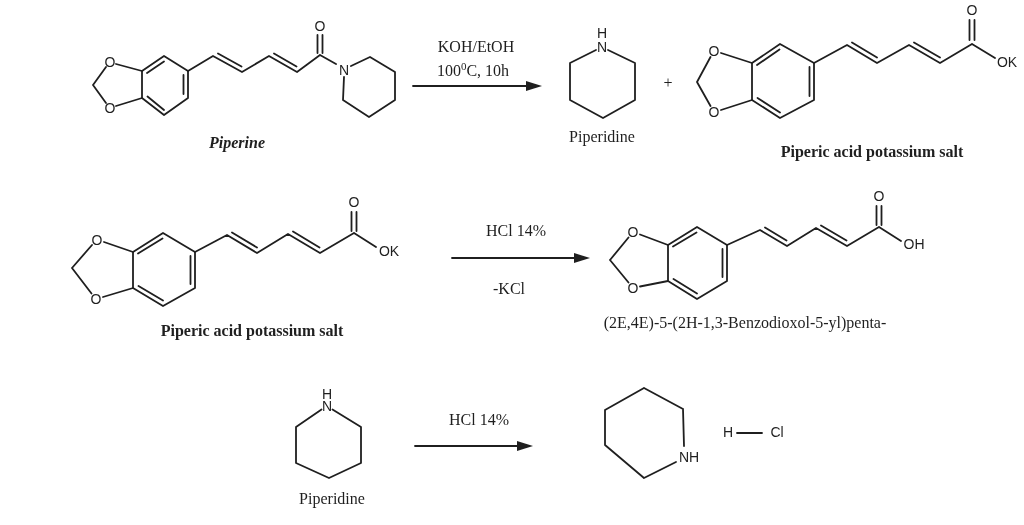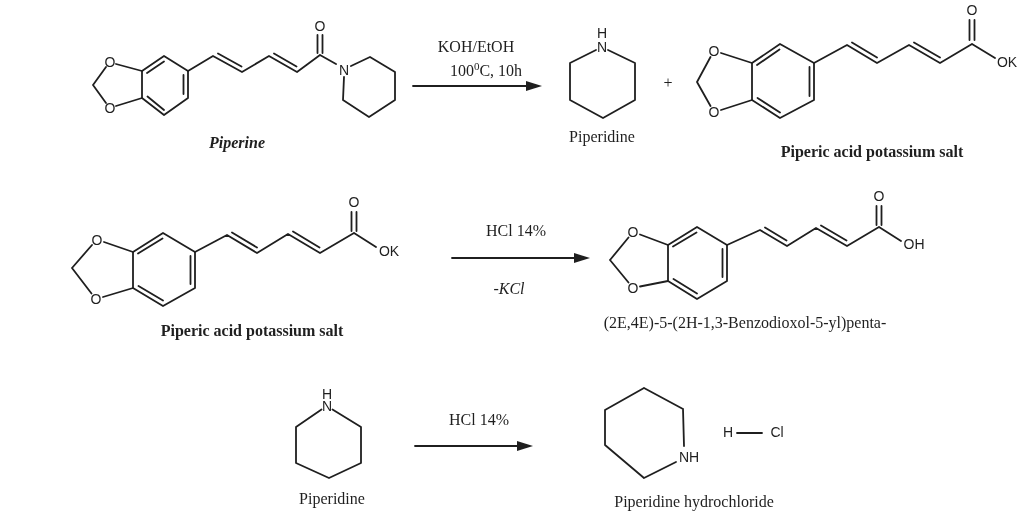--- a/index.html
+++ b/index.html
@@ -172,37 +172,36 @@
       <text class="atom" x="689" y="462">NH</text>
       <text class="atom" x="728" y="437">H</text>
       <text class="atom" x="777" y="437">Cl</text>
     </g>
   </svg>
 
   <div class="lbl bold" style="left:237px; top:134px;font-style:italic;">Piperine</div>
 
   <div class="lbl" style="left:476px; top:38px;">KOH/EtOH</div>
 
-  <div class="lbl" style="left:473px; top:62px;margin-left:13px;"><span>100</span><sup>0</sup><span>C, 10h</span></div>
+  <div class="lbl" style="left:473px; top:62px;"><span>100</span><sup>0</sup><span>C, 10h</span></div>
 
   <div class="lbl" style="left:602px; top:128px;">Piperidine</div>
 
   <div class="lbl" style="left:668px; top:74px;">+</div>
 
   <div class="lbl bold" style="left:872px; top:143px;">Piperic acid potassium salt</div>
 
   <div class="lbl bold" style="left:252px; top:322px;">Piperic acid potassium salt</div>
 
   <div class="lbl" style="left:516px; top:222px;">HCl 14%</div>
 
-  <div class="lbl" style="left:509px; top:280px;font-style:italic;">-KCl</div>
+  <div class="lbl" style="left:509px; top:280px;">-KCl</div>
 
   <div class="lbl" style="left:745px; top:313px; line-height:19px;">
     <div>(2E,4E)-5-(2H-1,3-Benzodioxol-5-yl)penta-</div>
   </div>
 
   <div class="lbl" style="left:332px; top:490px;">Piperidine</div>
 
   <div class="lbl" style="left:479px; top:411px;">HCl 14%</div>
 
-  <div class="lbl" style="left:694px; top:493px;">Piperidine hydrochloride</div>
 
 </div>
 
 </body></html>

